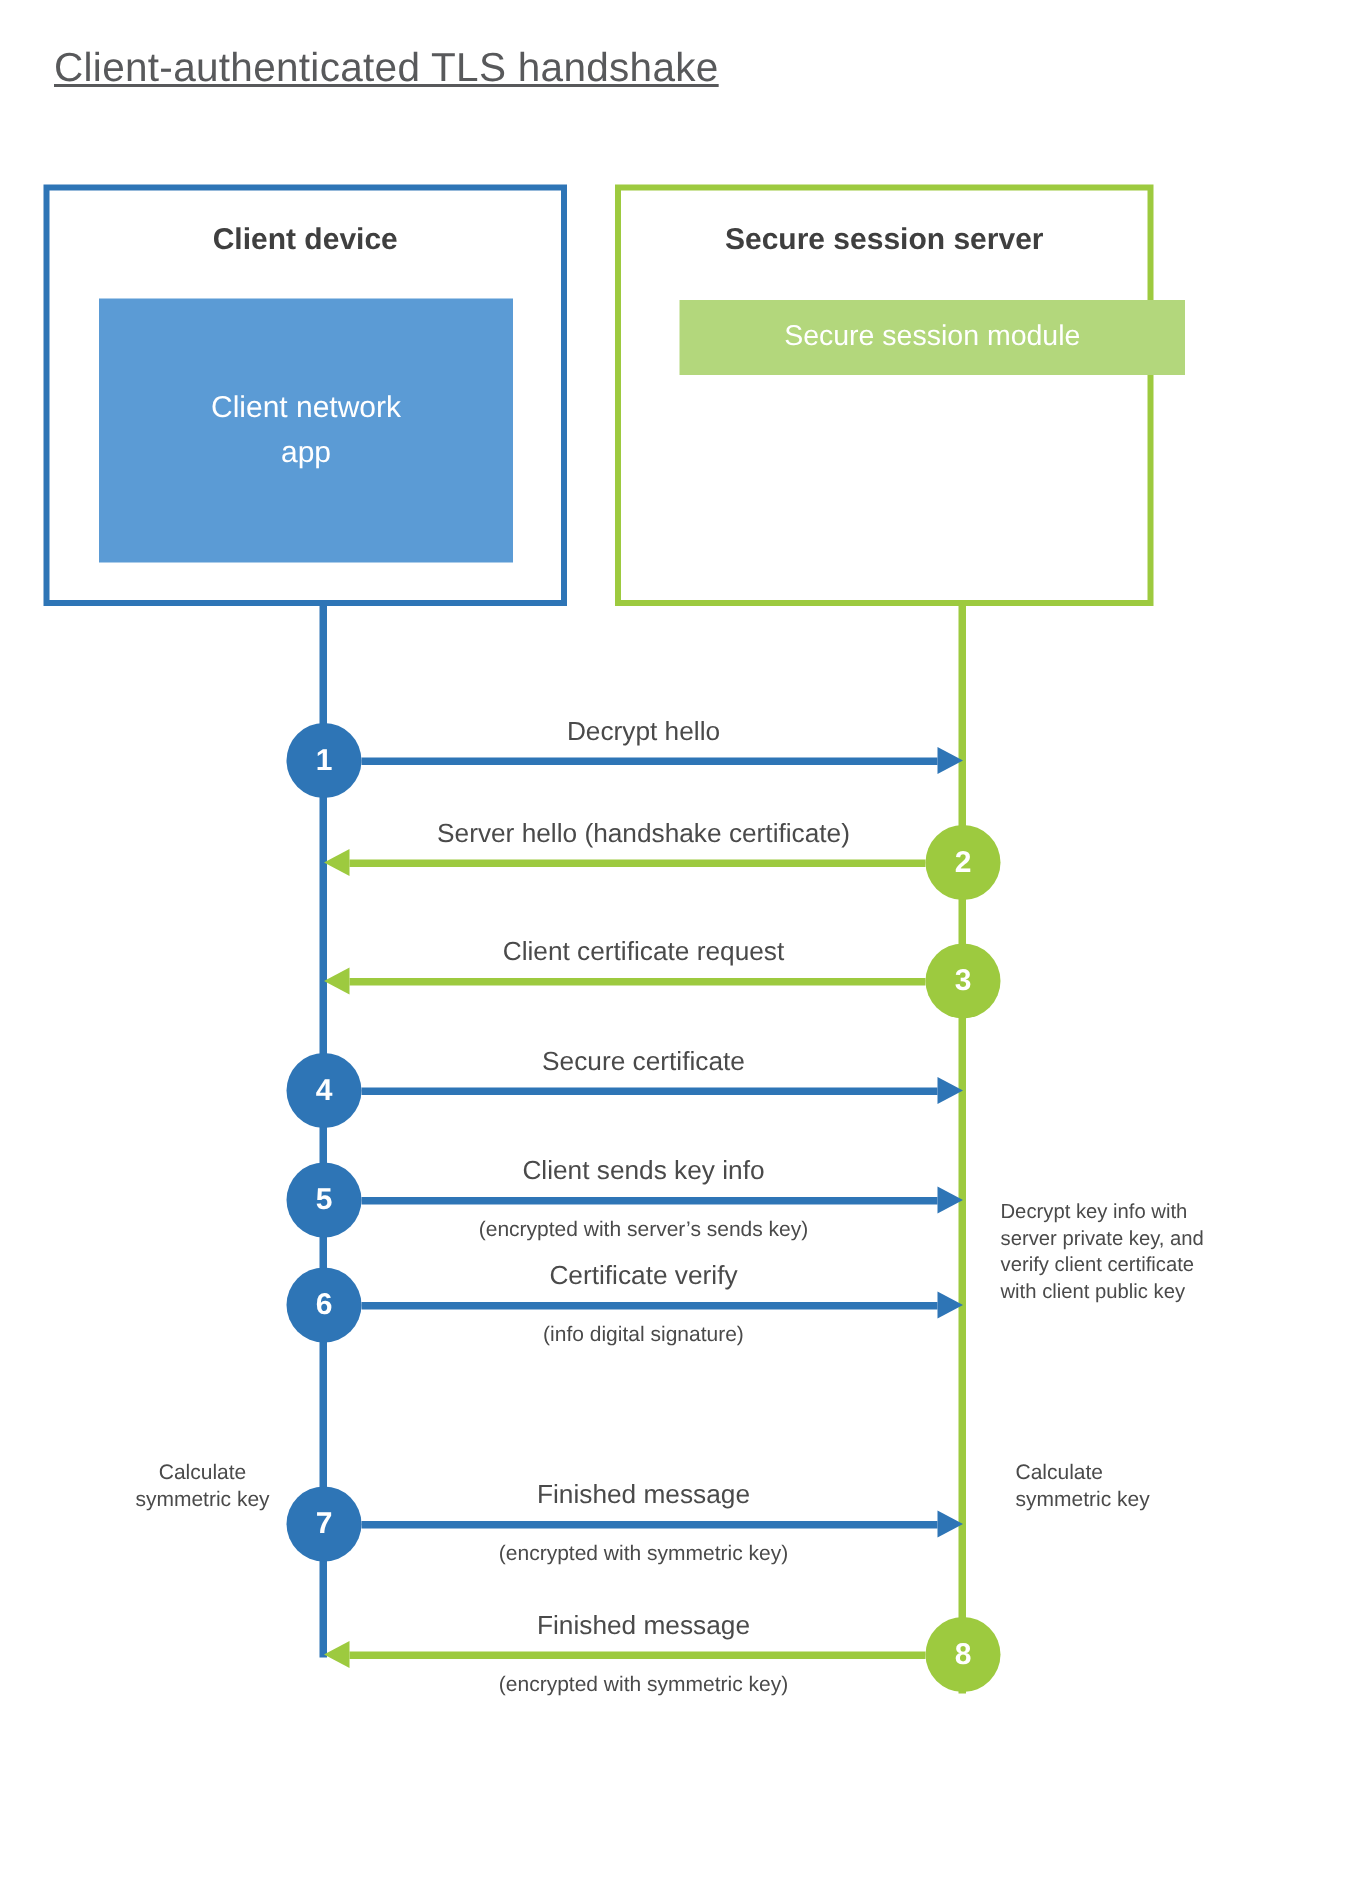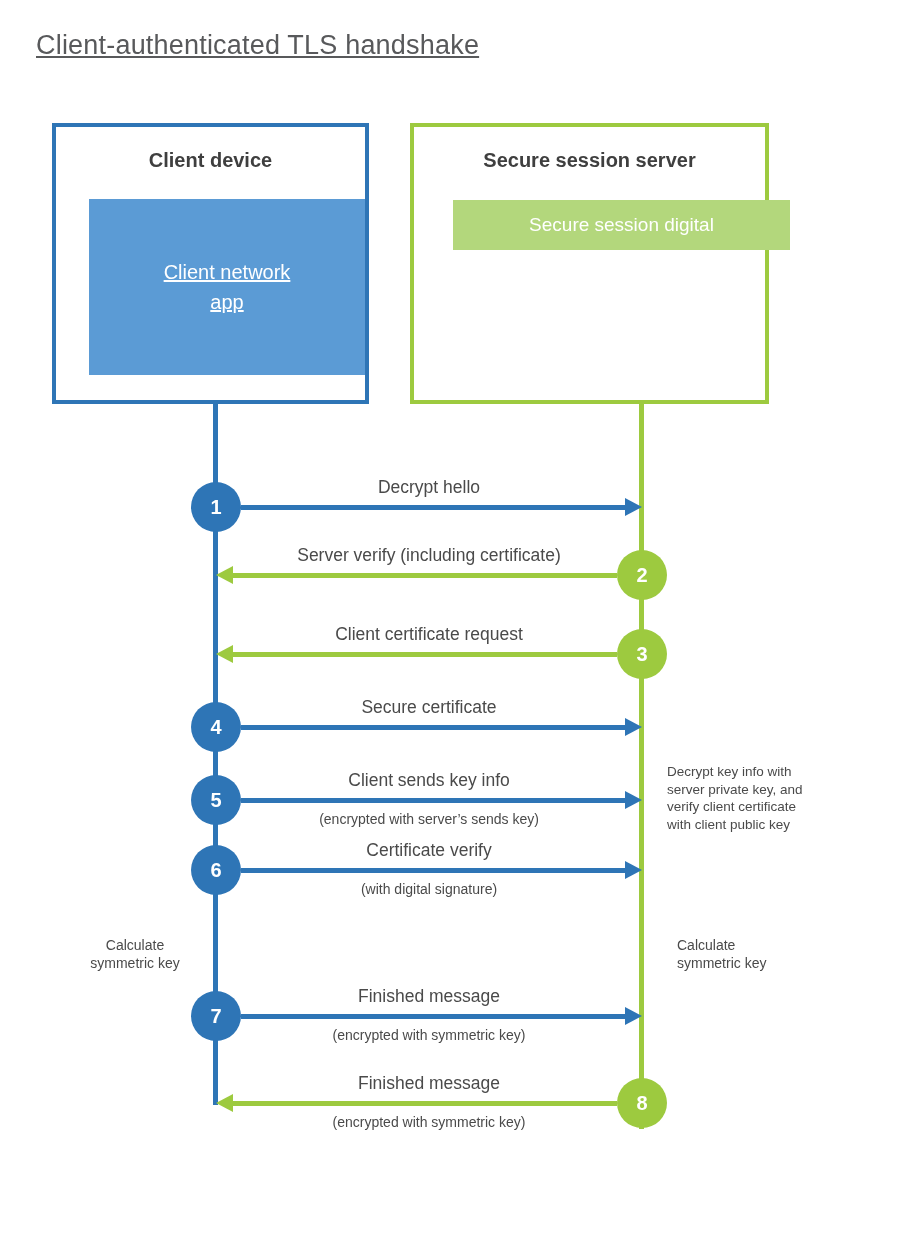--- a/index.html
+++ b/index.html
@@ -10,28 +10,28 @@
   .canvas{
     position:relative; width:900px; height:1256px; background:#ffffff;
     font-family:"Liberation Sans", sans-serif; overflow:hidden;
   }
   .title{
     position:absolute; left:36px; top:30px; font-size:27px; font-weight:400;
     color:var(--titlegray); letter-spacing:0.2px;text-decoration:underline;
   }
   
   .box{position:absolute; top:123px; height:281px; box-sizing:border-box; background:#fff;}
-  .box.client{left:52px; width:317px; border:4px solid var(--blue);}
+  .box.client{left:29px; width:349px; border:4px solid var(--blue);}
   .box.server{left:410px; width:359px; border:4px solid var(--green);}
   .box-title{margin-top:22px; text-align:center; font-size:20px; font-weight:700; color:var(--ink);}
   .app-box{
     position:absolute; left:33px; top:72px; width:276px; height:176px;
     background:var(--bluelight); color:#fff; font-size:20px;
     display:flex; align-items:center; justify-content:center; text-align:center;
-    white-space:pre-line; line-height:1.5;text-decoration:underline;
+    white-space:pre-line; line-height:1.5;
   }
   .bar{
     position:absolute; left:39px; width:337px; height:50px; background:var(--greenlight);
     color:#fff; font-size:19px; text-align:center; line-height:50px;
   }
   .bar.b0{top:73px;} .bar.b1{top:135px;} .bar.b2{top:196px;}
   
   .lifeline{position:absolute; width:5px;}
   .lifeline.clientline{left:213px; top:404px; height:701px; background:var(--blue);}
   .lifeline.serverline{left:639px; top:404px; height:725px; background:var(--green);}
@@ -53,53 +53,53 @@
   
   .msg{
     position:absolute; left:217px; width:424px; height:26px; line-height:26px;
     text-align:center; font-size:17.5px; color:var(--text);
   }
   .sub{
     position:absolute; left:217px; width:424px; height:20px; line-height:20px;
     text-align:center; font-size:14px; color:var(--text);
   }
   
-  .note{position:absolute; color:var(--text); white-space:pre-line;}
+  .note{position:absolute; color:var(--text); white-space:pre-line;margin-top:36px;}
   .note.decrypt{left:667px; top:763px; width:180px; font-size:13.5px; line-height:17.5px; text-align:left;}
   .note.calcleft{left:65px; top:936px; width:140px; font-size:14px; line-height:18px; text-align:center;}
   .note.calcright{left:677px; top:936px; width:140px; font-size:14px; line-height:18px; text-align:left;}
 </style>
 </head>
 <body>
 
 <div class="canvas">
 
   <div class="title">Client-authenticated TLS handshake</div>
 
   <div class="box client">
     <div class="box-title">Client device</div>
     <div class="app-box">Client network
 app</div>
   </div>
 
   <div class="box server">
     <div class="box-title">Secure session server</div>
-    <div class="bar b0">Secure session digital</div>
+    <div class="bar b0">Secure session module</div>
   </div>
 
   <div class="lifeline clientline"></div>
   <div class="lifeline serverline"></div>
 
   <div class="msg" style="top:474px">Decrypt hello</div>
   <div class="arrow blue right" style="top:505px">
       <span class="head"></span>
     </div>
   <div class="circle blue" style="top:482px">1</div>
 
-  <div class="msg" style="top:542px">Server verify (including certificate)</div>
+  <div class="msg" style="top:542px">Server hello (handshake certificate)</div>
   <div class="arrow green left" style="top:573px">
       <span class="head"></span>
     </div>
   <div class="circle green" style="top:550px">2</div>
 
   <div class="msg" style="top:621px">Client certificate request</div>
   <div class="arrow green left" style="top:652px">
       <span class="head"></span>
     </div>
   <div class="circle green" style="top:629px">3</div>
@@ -115,21 +115,21 @@
       <span class="head"></span>
     </div>
   <div class="circle blue" style="top:775px">5</div>
   <div class="sub" style="top:809px">(encrypted with server’s sends key)</div>
 
   <div class="msg" style="top:837px">Certificate verify</div>
   <div class="arrow blue right" style="top:868px">
       <span class="head"></span>
     </div>
   <div class="circle blue" style="top:845px">6</div>
-  <div class="sub" style="top:879px">(with digital signature)</div>
+  <div class="sub" style="top:879px">(info digital signature)</div>
 
   <div class="note decrypt">Decrypt key info with
 server private key, and
 verify client certificate
 with client public key</div>
   <div class="note calcleft">Calculate
 symmetric key</div>
   <div class="note calcright">Calculate
 symmetric key</div>
 

